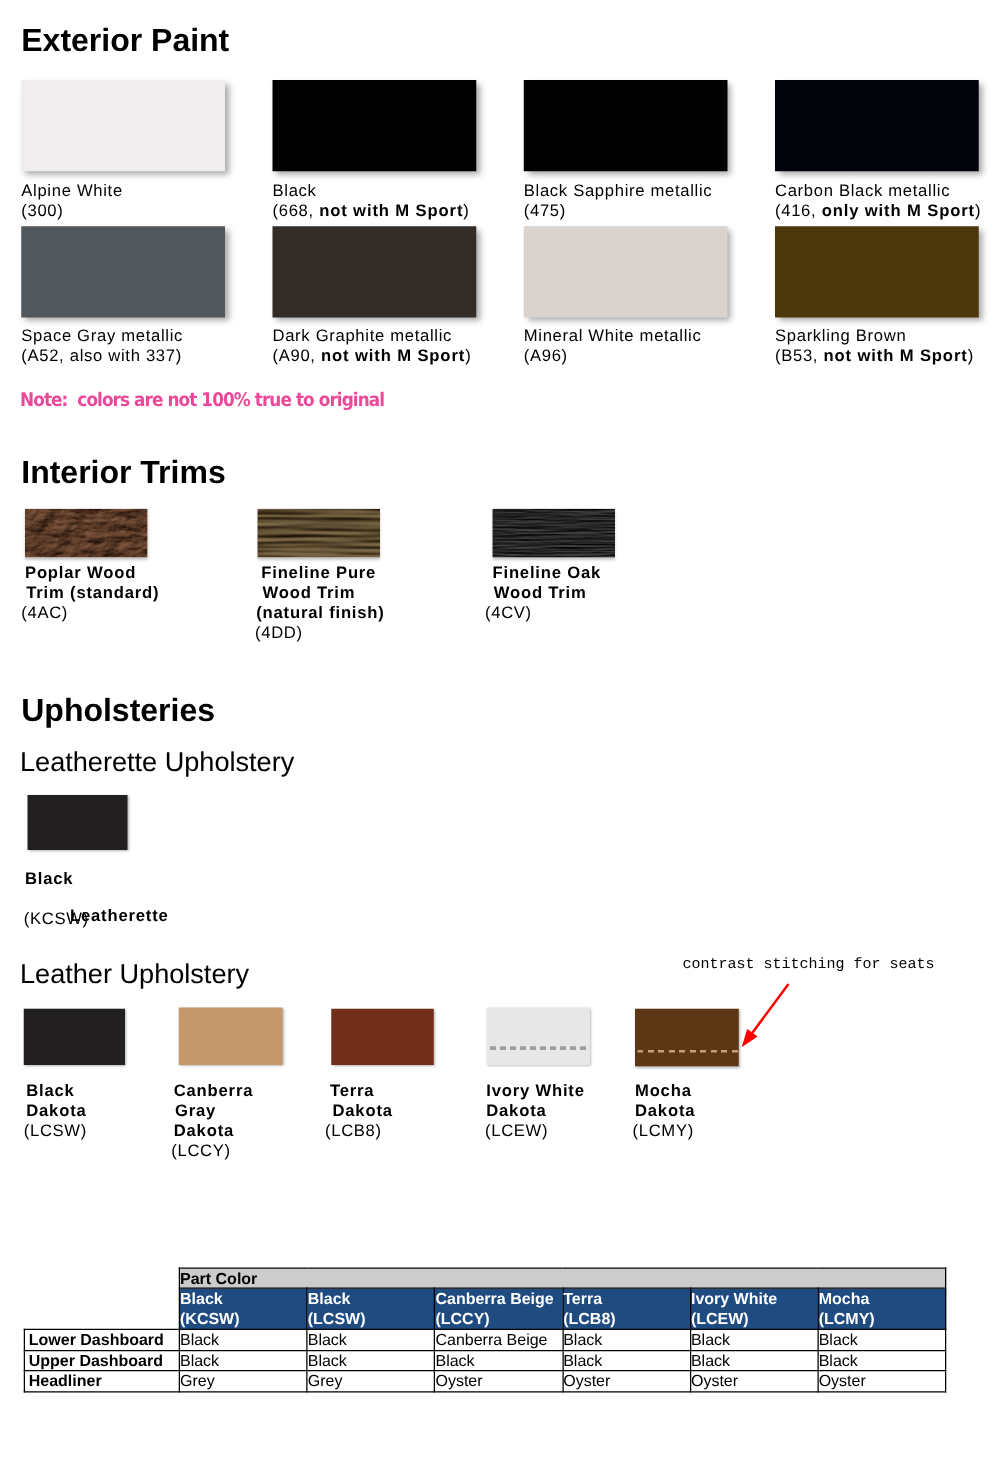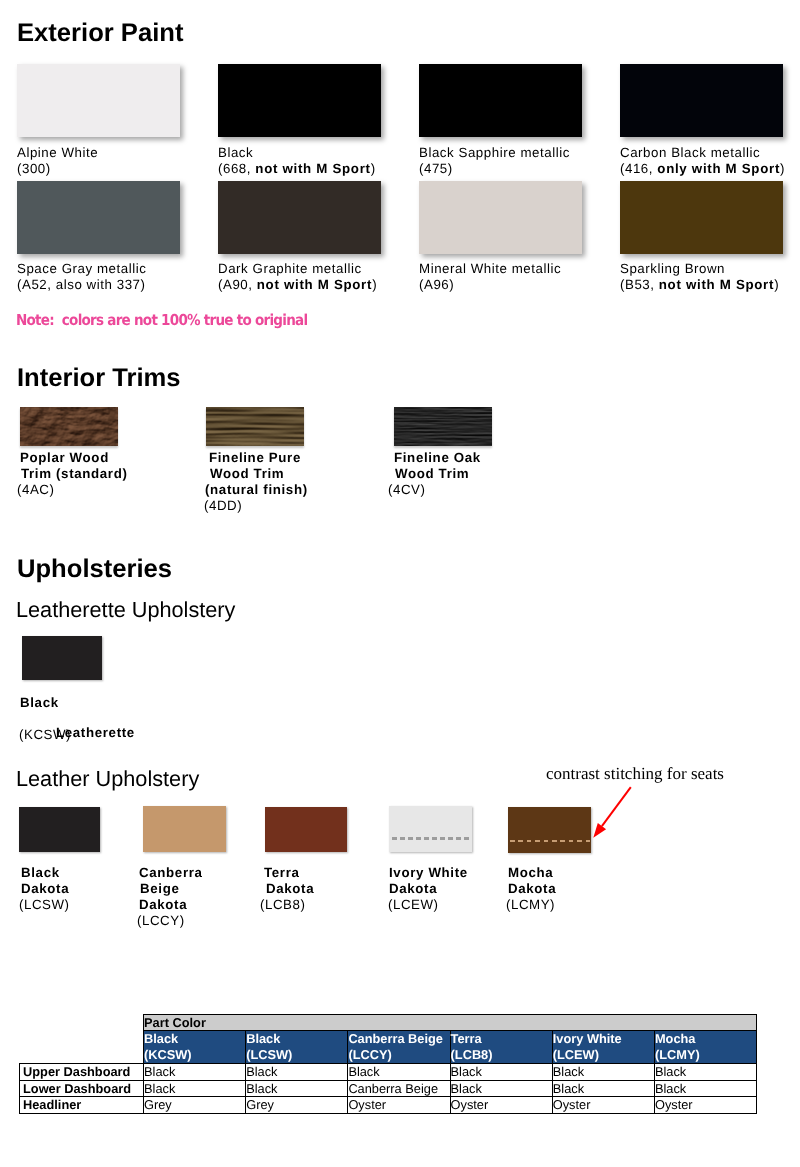--- a/index.html
+++ b/index.html
@@ -12,21 +12,21 @@
   .cap{font-size:13.3px;letter-spacing:0.55px;line-height:16px;white-space:nowrap;}
   .cap b{letter-spacing:0.7px;}
   .capb{font-size:13.3px;letter-spacing:0.65px;font-weight:bold;line-height:16px;white-space:nowrap;}
   .sw{position:absolute;}
   .trimsw{box-shadow:0 2px 2px rgba(0,0,0,0.22);}
   .pswatch{box-shadow:3px 3px 5px rgba(0,0,0,0.35);}
   .lswatch{overflow:hidden;box-shadow:1px 1px 2px rgba(0,0,0,0.3);}
   .stitch{position:absolute;left:0;right:0;height:3px;}
   .stitch-ivory{left:2.5px;top:30.8px;background:repeating-linear-gradient(to right,#9d9d9d 0 4.8px,transparent 4.8px 8px);}
   .stitch-mocha{left:1.5px;top:32.5px;height:2.8px;background:repeating-linear-gradient(to right,#c49a74 0 4.6px,transparent 4.6px 8.4px);}
-  .annot{font-family:Liberation Serif, serif;font-size:17px;white-space:nowrap;}
+  .annot{font-family:Liberation Mono, monospace;font-size:12px;white-space:nowrap;}
   .note{position:absolute;color:#ec4899;font-weight:bold;font-size:15px;letter-spacing:-0.73px;line-height:15px;white-space:pre;font-family:"DejaVu Sans Condensed","DejaVu Sans",sans-serif;}
   
   .tbl-title{font-size:21.7px;white-space:nowrap;}
   .tbl{border-collapse:collapse;font-size:12.8px;table-layout:fixed;}
   .tbl td{border:1px solid #000;padding:0;vertical-align:middle;font-weight:normal;height:15.5px;line-height:15.5px;}
   .tbl td.nb{border:none;width:123.5px;}
   .tbl td.ghead{background:#cccccc;font-weight:bold;height:15px;line-height:15px;}
   .tbl td.chead{background:#1f4b80;color:#fff;font-weight:bold;height:32px;line-height:16px;width:101.2px;}
   .tbl td.rlab{text-align:left;font-weight:bold;padding-left:3px;}
 </style>
@@ -115,21 +115,21 @@
 
   <div class="abs sub-h" style="left:16px;top:768px;">Leather Upholstery</div>
 
   <div class="abs lswatch" style="left: 19px; top: 807px; width: 81px; height: 45px; background-color: rgb(34, 31, 32);"></div>
   <div class="abs capb" style="left:21px;top:865px;">Black</div>
   <div class="abs capb" style="left:21px;top:881px;">Dakota</div>
   <div class="abs cap" style="left:19px;top:897px;">(LCSW)</div>
 
   <div class="abs lswatch" style="left: 143px; top: 806px; width: 83px; height: 46px; background-color: rgb(197, 152, 108);"></div>
   <div class="abs capb" style="left:139px;top:865px;">Canberra</div>
-  <div class="abs capb" style="left:140px;top:881px;">Beige</div>
+  <div class="abs capb" style="left:140px;top:881px;">Gray</div>
   <div class="abs capb" style="left:139px;top:897px;">Dakota</div>
   <div class="abs cap" style="left:137px;top:913px;">(LCCY)</div>
 
   <div class="abs lswatch" style="left: 265px; top: 807px; width: 82px; height: 45px; background-color: rgb(114, 48, 28);"></div>
   <div class="abs capb" style="left:264px;top:865px;">Terra</div>
   <div class="abs capb" style="left:266px;top:881px;">Dakota</div>
   <div class="abs cap" style="left:260px;top:897px;">(LCB8)</div>
 
   <div class="abs lswatch" style="left: 389px; top: 806px; width: 83px; height: 46px; background-color: rgb(231, 231, 231);">
     <div class="stitch stitch-ivory" style="background-image: repeating-linear-gradient(to right, rgb(157, 157, 157) 0px, rgb(157, 157, 157) 4.8px, rgba(0, 0, 0, 0) 4.8px, rgba(0, 0, 0, 0) 8px);"></div>
@@ -156,33 +156,33 @@
       <tr>
         <td class="nb"></td>
         <td class="chead"><span>Black</span><br><span>(KCSW)</span></td>
         <td class="chead"><span>Black</span><br><span>(LCSW)</span></td>
         <td class="chead"><span>Canberra Beige</span><br><span>(LCCY)</span></td>
         <td class="chead"><span>Terra</span><br><span>(LCB8)</span></td>
         <td class="chead"><span>Ivory White</span><br><span>(LCEW)</span></td>
         <td class="chead"><span>Mocha</span><br><span>(LCMY)</span></td>
       </tr>
       <tr>
+        <td class="rlab">Lower Dashboard</td>
+        <td>Black</td>
+        <td>Black</td>
+        <td>Canberra Beige</td>
+        <td>Black</td>
+        <td>Black</td>
+        <td>Black</td>
+      </tr>
+      <tr>
         <td class="rlab">Upper Dashboard</td>
         <td>Black</td>
         <td>Black</td>
         <td>Black</td>
-        <td>Black</td>
-        <td>Black</td>
-        <td>Black</td>
-      </tr>
-      <tr>
-        <td class="rlab">Lower Dashboard</td>
-        <td>Black</td>
-        <td>Black</td>
-        <td>Canberra Beige</td>
         <td>Black</td>
         <td>Black</td>
         <td>Black</td>
       </tr>
       <tr>
         <td class="rlab">Headliner</td>
         <td>Grey</td>
         <td>Grey</td>
         <td>Oyster</td>
         <td>Oyster</td>

